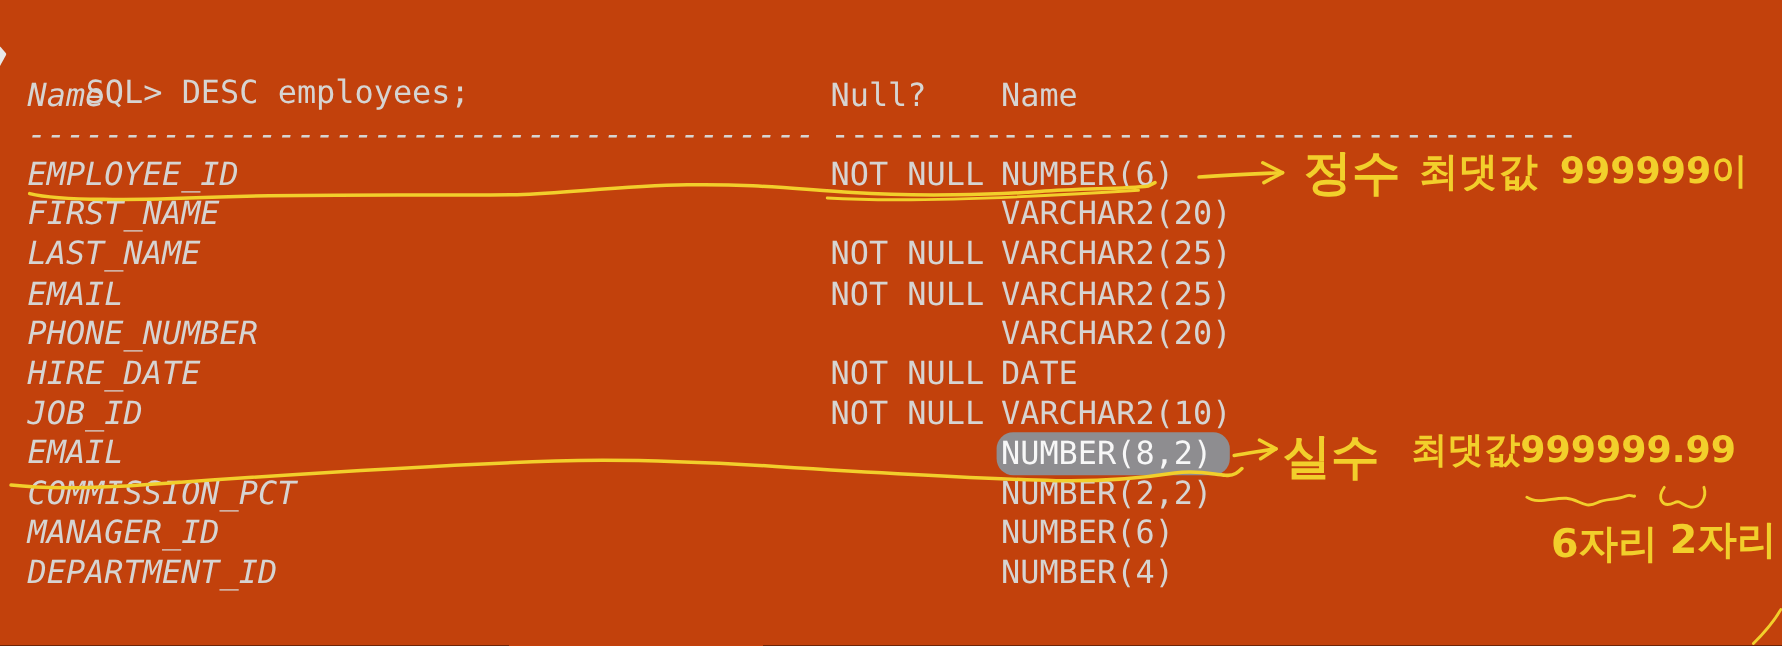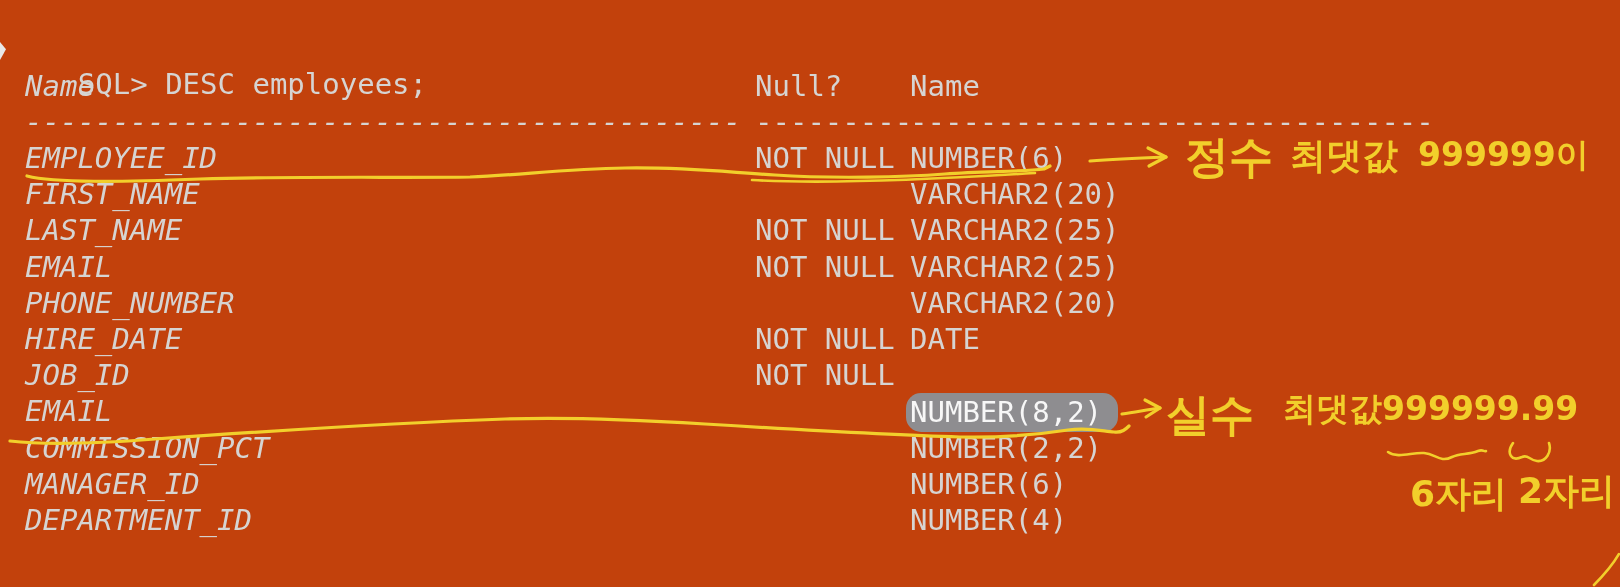--- a/index.html
+++ b/index.html
@@ -88,20 +88,21 @@
         <span class="c-type">VARCHAR2(20)</span>
       </div>
       <div class="t-row">
         <span class="c-name">HIRE_DATE</span>
         <span class="c-null">NOT NULL</span>
         <span class="c-type">DATE</span>
       </div>
       <div class="t-row">
         <span class="c-name">JOB_ID</span>
         <span class="c-null">NOT NULL</span>
+        <span class="c-type">VARCHAR2(10)</span>
       </div>
       <div class="t-row">
         <span class="c-name">EMAIL</span>
         <span class="c-null"></span>
         <span class="c-type hl">NUMBER(8,2)</span>
       </div>
       <div class="t-row">
         <span class="c-name">COMMISSION_PCT</span>
         <span class="c-null"></span>
         <span class="c-type">NUMBER(2,2)</span>

